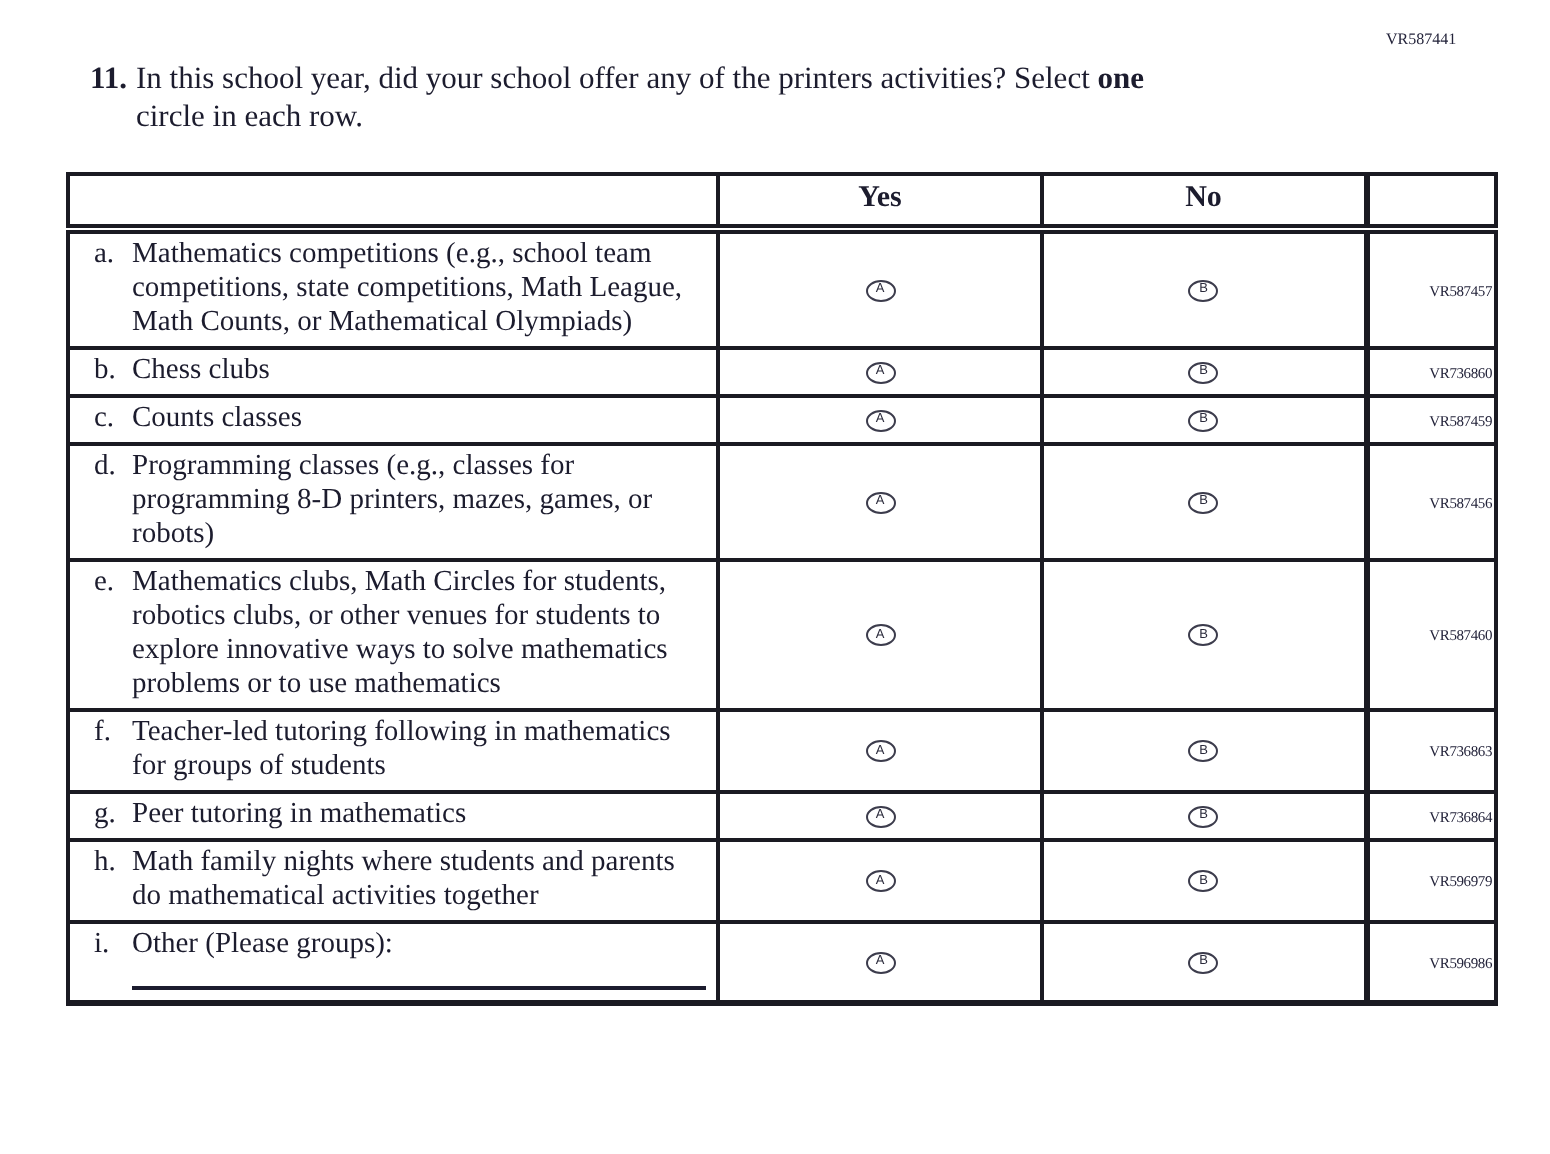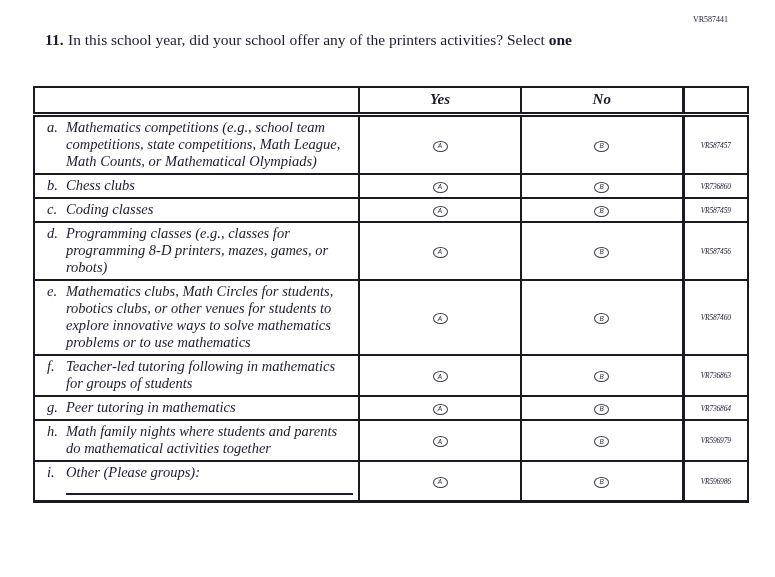--- a/index.html
+++ b/index.html
@@ -47,21 +47,20 @@
     position: absolute;
     top: 86px;
     left: 33px;
   }
   table.activities {
     border-collapse: collapse;
     table-layout: fixed;
     width: 714px;
     border: 2px solid #1a1a22;
     border-bottom-width: 3px;
-    font-style: italic;
   }
   col.c-activity { width: 325px; }
   col.c-yes      { width: 162px; }
   col.c-no       { width: 162px; }
   col.c-code     { width: 65px;  }
 
   thead th {
     border-bottom: 5px double #1a1a22;
     font-size: 15px;
     font-weight: bold;
@@ -98,42 +97,42 @@
     cursor: pointer;
   }
   .bubble-letter {
     font-family: "Liberation Sans", sans-serif;
     font-size: 6.5px;
     line-height: 1;
     color: #2b2b3c;
   }
 
   td.cell-code {
-    text-align: center;
+    text-align: right;
     vertical-align: middle;
     font-size: 7.5px;
     color: #23233a;
     padding: 1px;
     letter-spacing: -0.2px;
   }
 
   .writein-line {
     height: 0;
     border-bottom: 2px solid #1c1c2e;
     margin: 12px 1px 2px 19px;
   }
 </style>
 </head>
 <body>
 
 <div class="page-code-top">VR587441</div>
 
 <div class="question">
   <span class="qnum">11.</span>
-  <span class="qtext"><span>In this school year, did your school offer any of the printers activities? Select </span><b>one</b><br></span>
+  <span class="qtext"><span>In this school year, did your school offer any of the printers activities? Select </span><b>one</b><br><span>circle in each row.</span></span>
 </div>
 
 <div class="table-wrap">
   <table class="activities">
     <colgroup>
       <col class="c-activity">
         <col class="c-yes">
         <col class="c-no">
         <col class="c-code">
     </colgroup>
@@ -185,21 +184,21 @@
               <span class="bubble-letter no-letter">B</span>
             </span>
     </td>
     <td class="cell-code">VR736860</td>
   </tr>
 
   <tr>
     <td class="cell-activity">
       <div class="activity-line">
         <span class="row-letter">c.</span>
-        <span class="row-text">Coding classes</span>
+        <span class="row-text">Counts classes</span>
       </div>
 
     </td>
     <td class="cell-bubble">
       <span class="bubble">
               <span class="bubble-letter yes-letter">A</span>
             </span>
     </td>
     <td class="cell-bubble">
       <span class="bubble">

